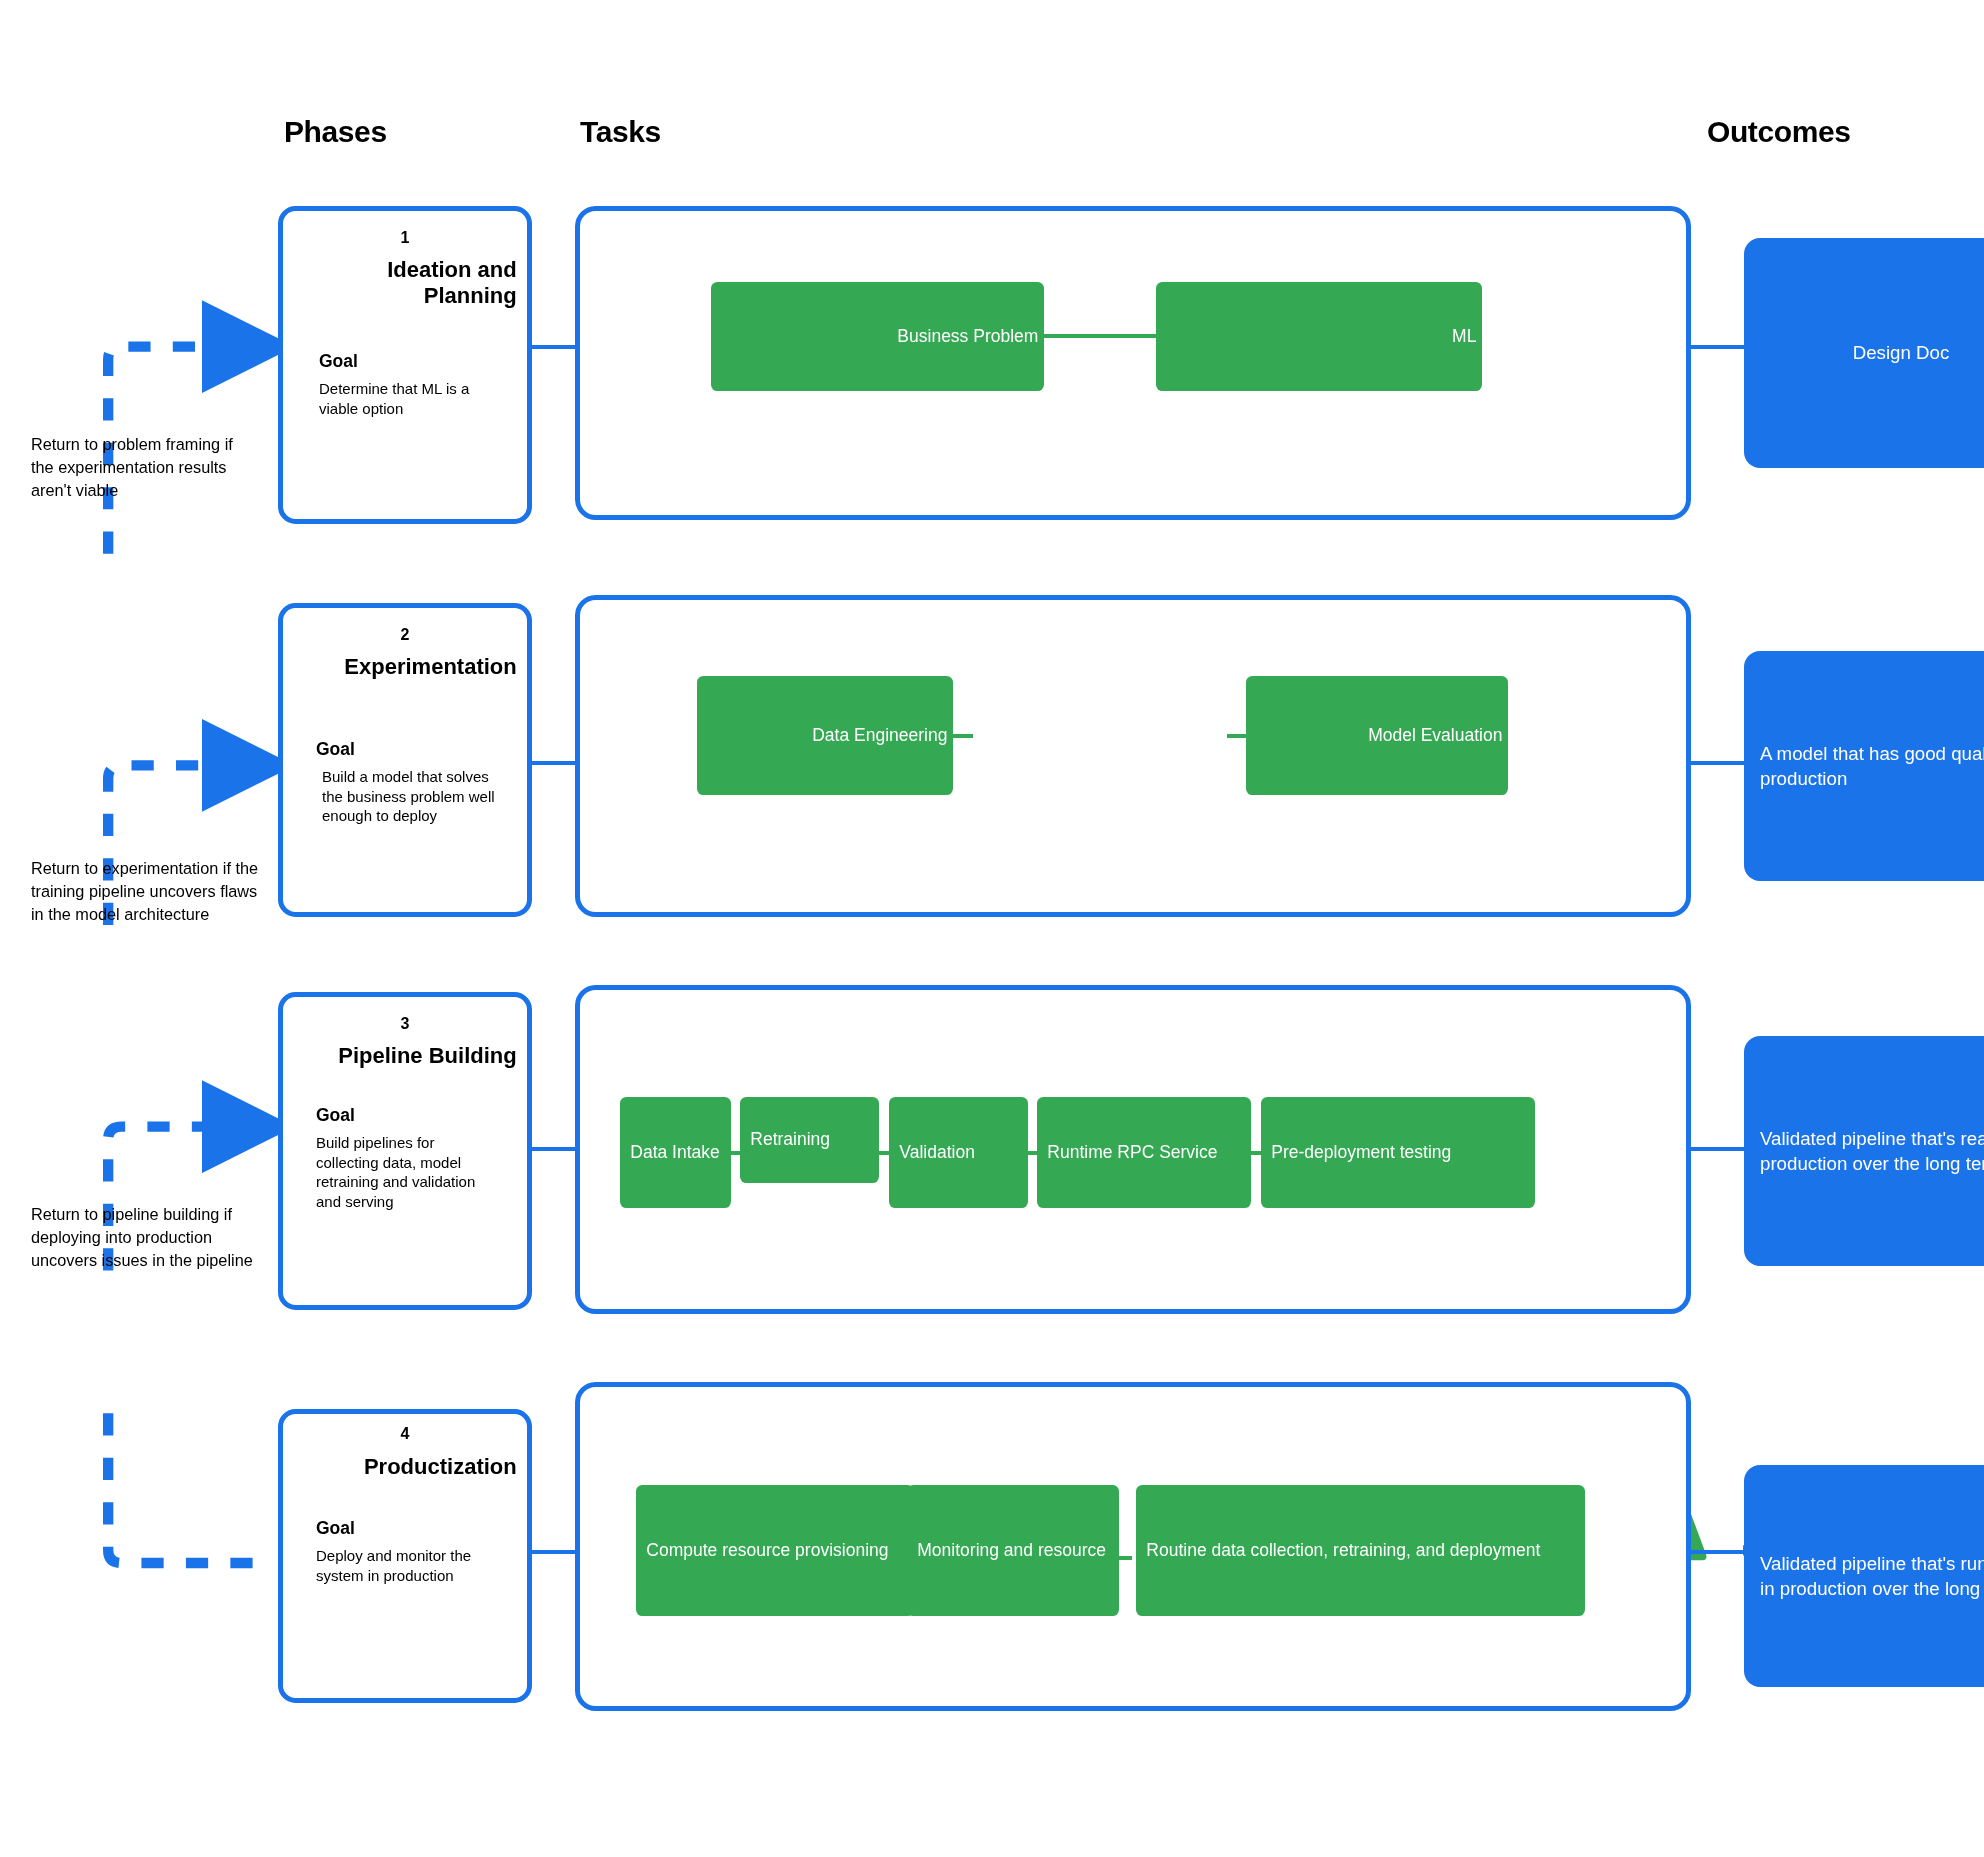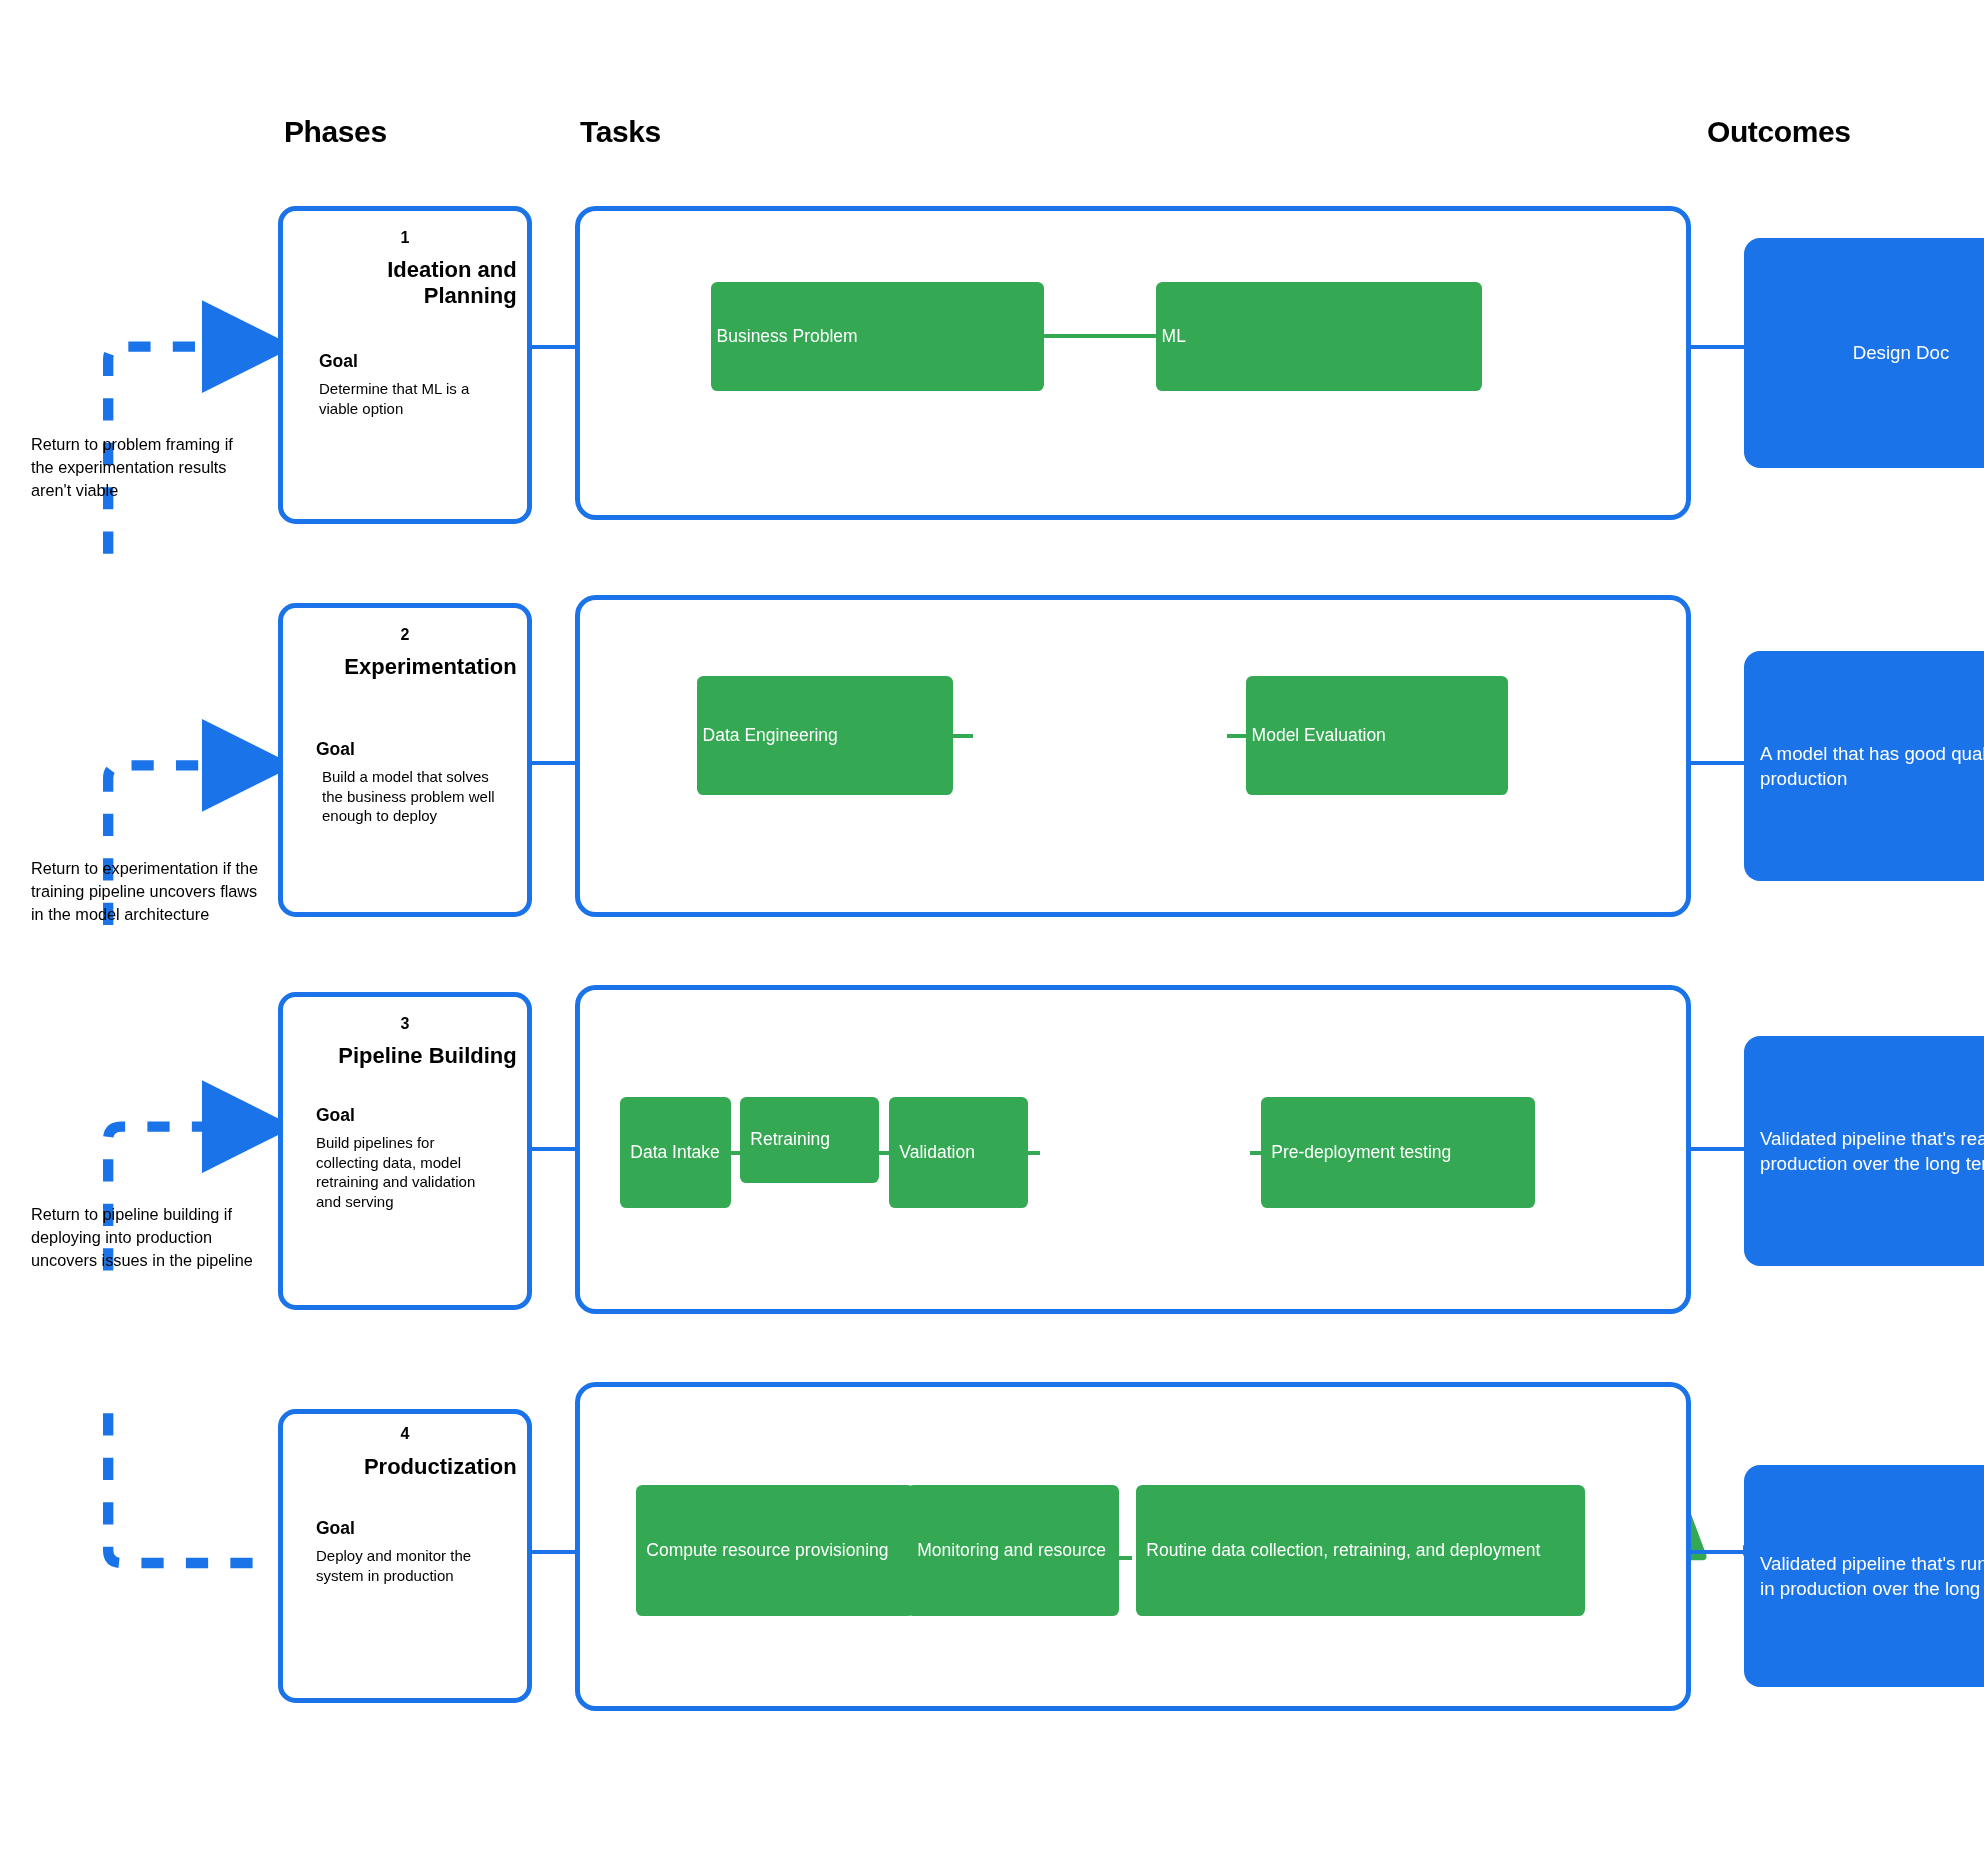--- a/index.html
+++ b/index.html
@@ -18,21 +18,21 @@
   .phase-title{position:absolute;left:10.3px;right:10.3px;text-align:right;font-weight:bold;font-size:22px;line-height:1.18;color:#000;}
   .goal-label{position:absolute;font-weight:bold;font-size:17.5px;color:#000;}
   .goal-text{position:absolute;font-size:15px;line-height:1.3;color:#000;}
 
   
   .task-panel{position:absolute;box-sizing:border-box;border:5.6px solid #1a73e8;border-radius:20.6px;background:#fff;}
 
   
   .gbox{position:absolute;box-sizing:border-box;background:#34a853;border-radius:6.4px;color:#fff;display:flex;align-items:center;justify-content:flex-start;}
   .gbox span{display:block;font-size:17.5px;line-height:1.35;padding:0 10.3px;}
-  .gbox.center span{text-align:left;width:100%;padding:0 5.6px;}
+  .gbox.center span{text-align:right;width:100%;padding:0 5.6px;}
 
   
   .gconn{position:absolute;background:#34a853;height:4.4px;}
 
   
   .obox{position:absolute;box-sizing:border-box;background:#1a73e8;border-radius:16px;color:#fff;display:flex;align-items:center;}
   .obox span{display:block;font-size:18.7px;line-height:1.36;padding:0 16px;}
   .obox.center span{text-align:center;width:100%;}
 
   
@@ -156,20 +156,23 @@
     </div>
     <div class="gconn" style="left:149px;top:161px;width:13.5px;"></div>
     <div class="gbox" style="left:160px;top:107px;width:139px;height:86px;">
       <span>Retraining</span>
     </div>
     <div class="gconn" style="left:298px;top:161px;width:13.5px;"></div>
     <div class="gbox" style="left:309px;top:107px;width:139px;height:111px;">
       <span>Validation</span>
     </div>
     <div class="gconn" style="left:446px;top:161px;width:13.5px;"></div>
+    <div class="gbox" style="left:457px;top:107px;width:214px;height:111px;">
+      <span>Runtime RPC Service</span>
+    </div>
     <div class="gconn" style="left:670px;top:161px;width:13.5px;"></div>
     <div class="gbox" style="left:681px;top:107px;width:274px;height:111px;">
       <span>Pre-deployment testing</span>
     </div>
   </div>
 
   <div class="bconn" style="left:1690px;top:1147px;width:56px;"></div>
 
   <div class="obox" style="left:1744px;top:1036px;width:314px;height:230px;">
     <span>Validated pipeline that's ready for production over the long term</span>

